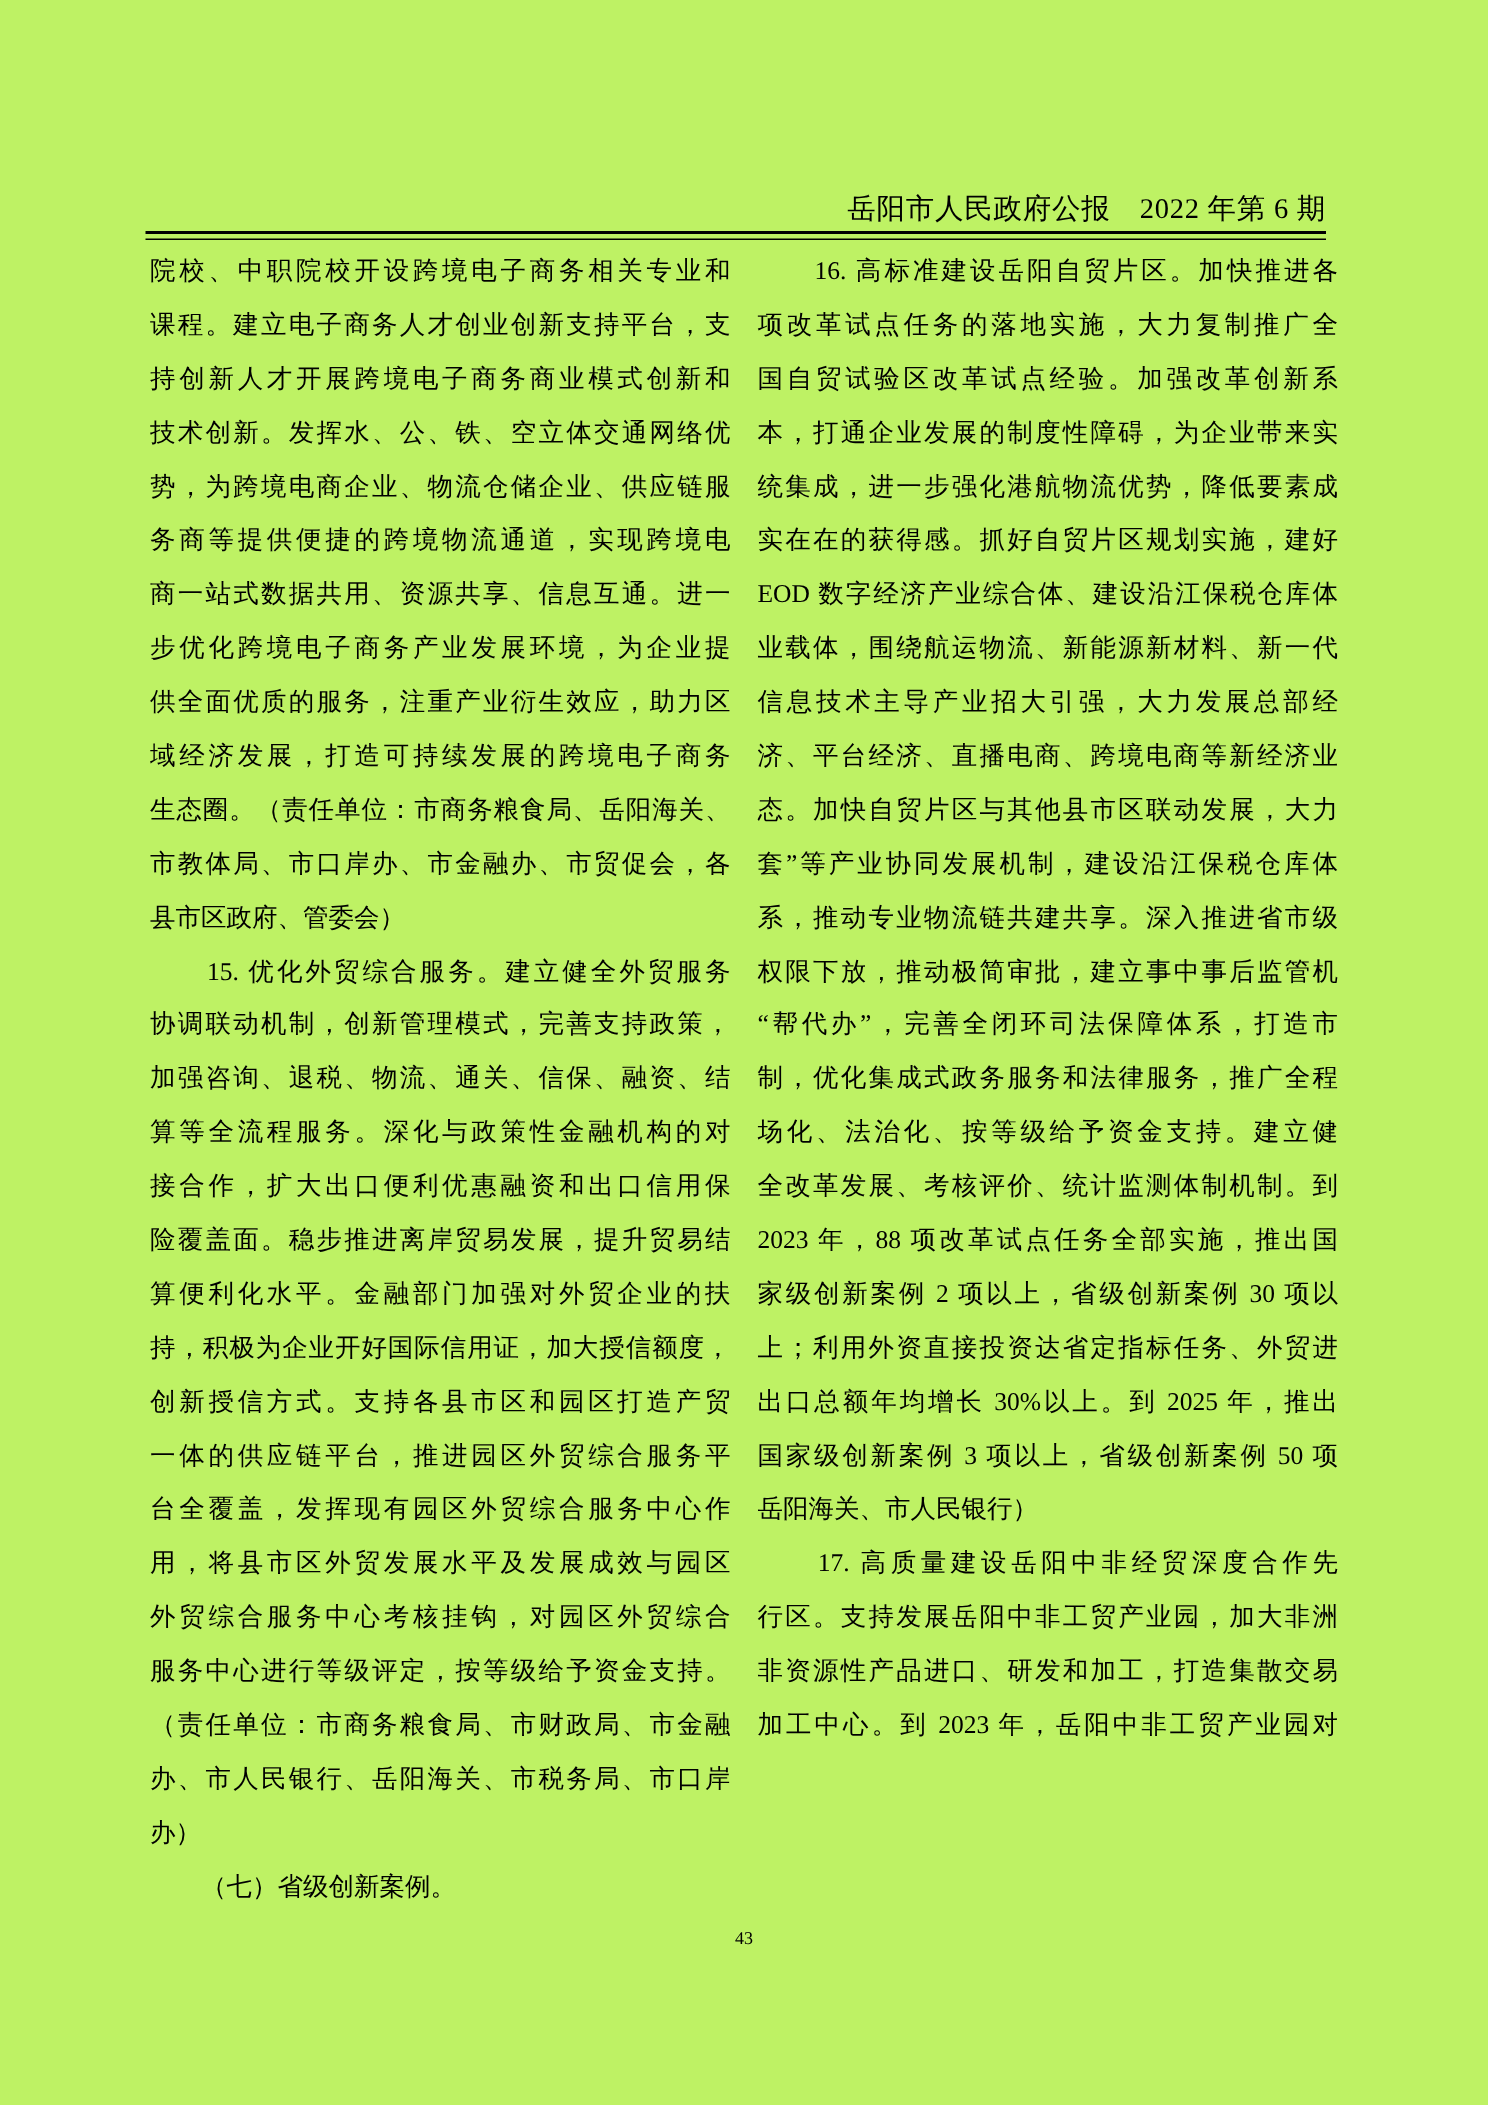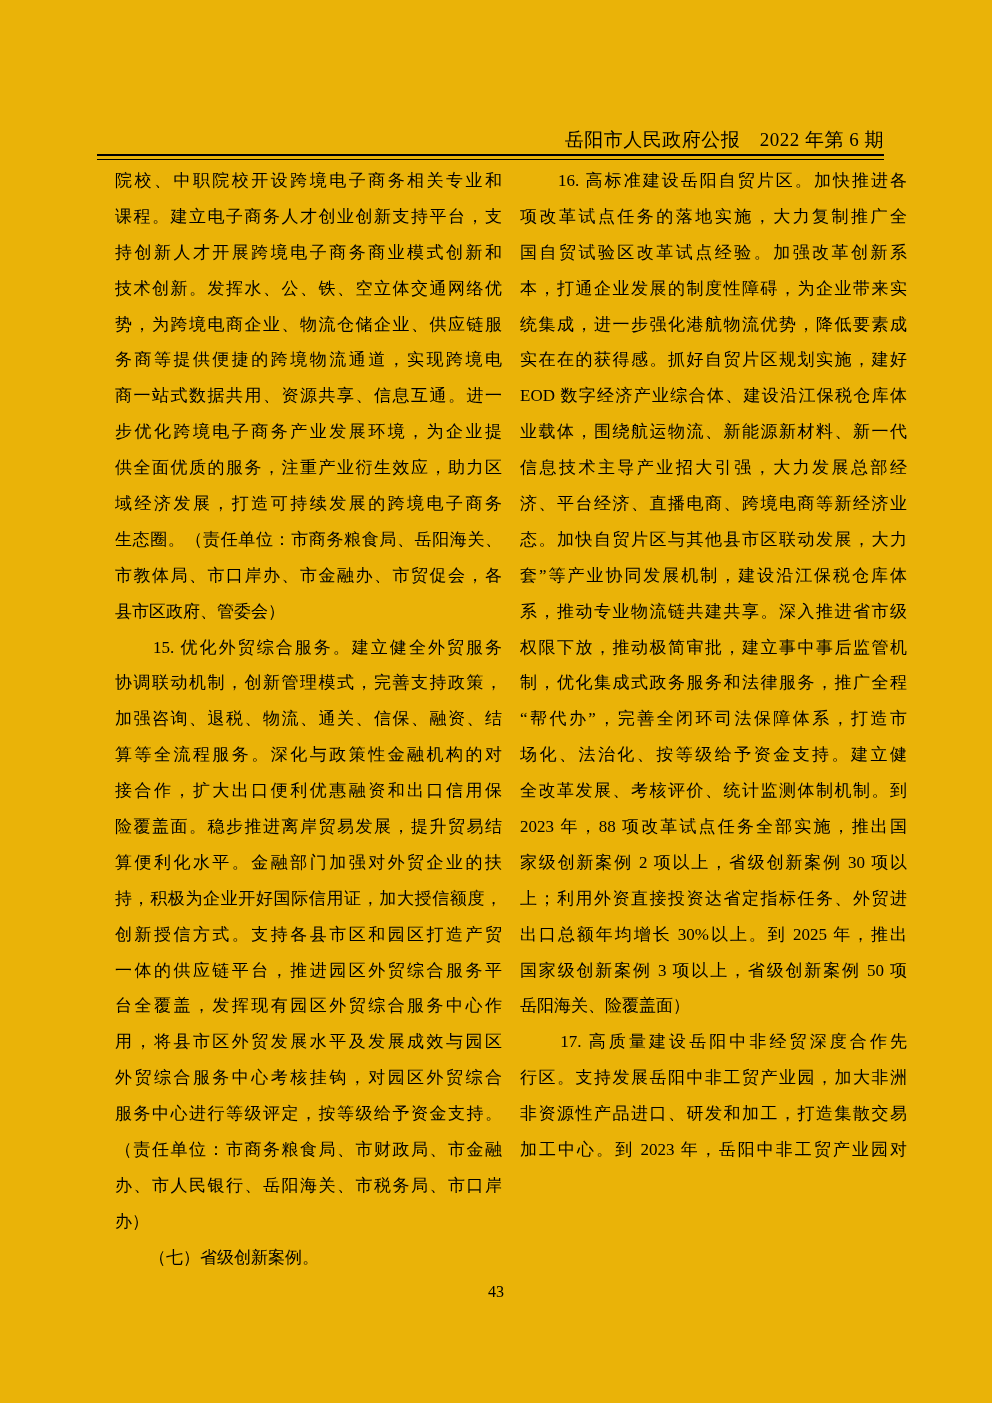--- a/index.html
+++ b/index.html
@@ -11,21 +11,21 @@
     height: 1403px;
     background: #ffffff;
     position: relative;
     font-family: "Liberation Serif", "DejaVu Serif", serif;
     color: #000000;
     overflow: hidden;
   }
   .page {
     position: absolute;
     inset: 0;
-    background: #eab308;
+    background: #bef264;
   }
   .header-title {
     position: absolute;
     left: 97px;
     top: 126px;
     width: 787px;
     text-align: right;
     font-size: 19px;
     line-height: 27px;
     letter-spacing: 0.5px;
@@ -40,21 +40,20 @@
     border-top: 2px solid #000;
     border-bottom: 1px solid #000;
   }
   .columns {
     position: absolute;
     left: 100px;
     top: 163px;
     width: 792px;
     display: flex;
     gap: 18px;
-    margin-left: 15px;
   }
   .col {
     width: 387px;
   }
   .line {
     height: 35.9px;
     line-height: 35.9px;
     font-size: 17px;
     overflow: hidden;
     text-align: left;
@@ -63,21 +62,21 @@
   .line.just {
     text-align: justify;
     text-align-last: justify;
   }
   .page-number {
     position: absolute;
     left: 0;
     top: 1281px;
     width: 100%;
     text-align: center;
-    font-size: 16px;
+    font-size: 12px;
     line-height: 22px;
   }
 </style>
 </head>
 <body>
 
 <div class="page">
 
   <div class="header-title">岳阳市人民政府公报　2022 年第 6 期</div>
 
@@ -125,30 +124,30 @@
         <div class="line just">统集成，进一步强化港航物流优势，降低要素成</div>
         <div class="line just">实在在的获得感。抓好自贸片区规划实施，建好</div>
         <div class="line just">EOD 数字经济产业综合体、建设沿江保税仓库体</div>
         <div class="line just">业载体，围绕航运物流、新能源新材料、新一代</div>
         <div class="line just">信息技术主导产业招大引强，大力发展总部经</div>
         <div class="line just">济、平台经济、直播电商、跨境电商等新经济业</div>
         <div class="line just">态。加快自贸片区与其他县市区联动发展，大力</div>
         <div class="line just">套”等产业协同发展机制，建设沿江保税仓库体</div>
         <div class="line just">系，推动专业物流链共建共享。深入推进省市级</div>
         <div class="line just">权限下放，推动极简审批，建立事中事后监管机</div>
+        <div class="line just">“帮代办”，完善全闭环司法保障体系，打造市</div>
         <div class="line just">制，优化集成式政务服务和法律服务，推广全程</div>
-        <div class="line just">“帮代办”，完善全闭环司法保障体系，打造市</div>
         <div class="line just">场化、法治化、按等级给予资金支持。建立健</div>
         <div class="line just">全改革发展、考核评价、统计监测体制机制。到</div>
         <div class="line just">2023 年，88 项改革试点任务全部实施，推出国</div>
         <div class="line just">家级创新案例 2 项以上，省级创新案例 30 项以</div>
         <div class="line just">上；利用外资直接投资达省定指标任务、外贸进</div>
         <div class="line just">出口总额年均增长 30%以上。到 2025 年，推出</div>
         <div class="line just">国家级创新案例 3 项以上，省级创新案例 50 项</div>
-        <div class="line">岳阳海关、险覆盖面）</div>
+        <div class="line">岳阳海关、市人民银行）</div>
         <div class="line just">　　17. 高质量建设岳阳中非经贸深度合作先</div>
         <div class="line just">行区。支持发展岳阳中非工贸产业园，加大非洲</div>
         <div class="line just">非资源性产品进口、研发和加工，打造集散交易</div>
         <div class="line just">加工中心。到 2023 年，岳阳中非工贸产业园对</div>
       </div>
   </div>
 
   <div class="page-number">43</div>
 
 </div>

